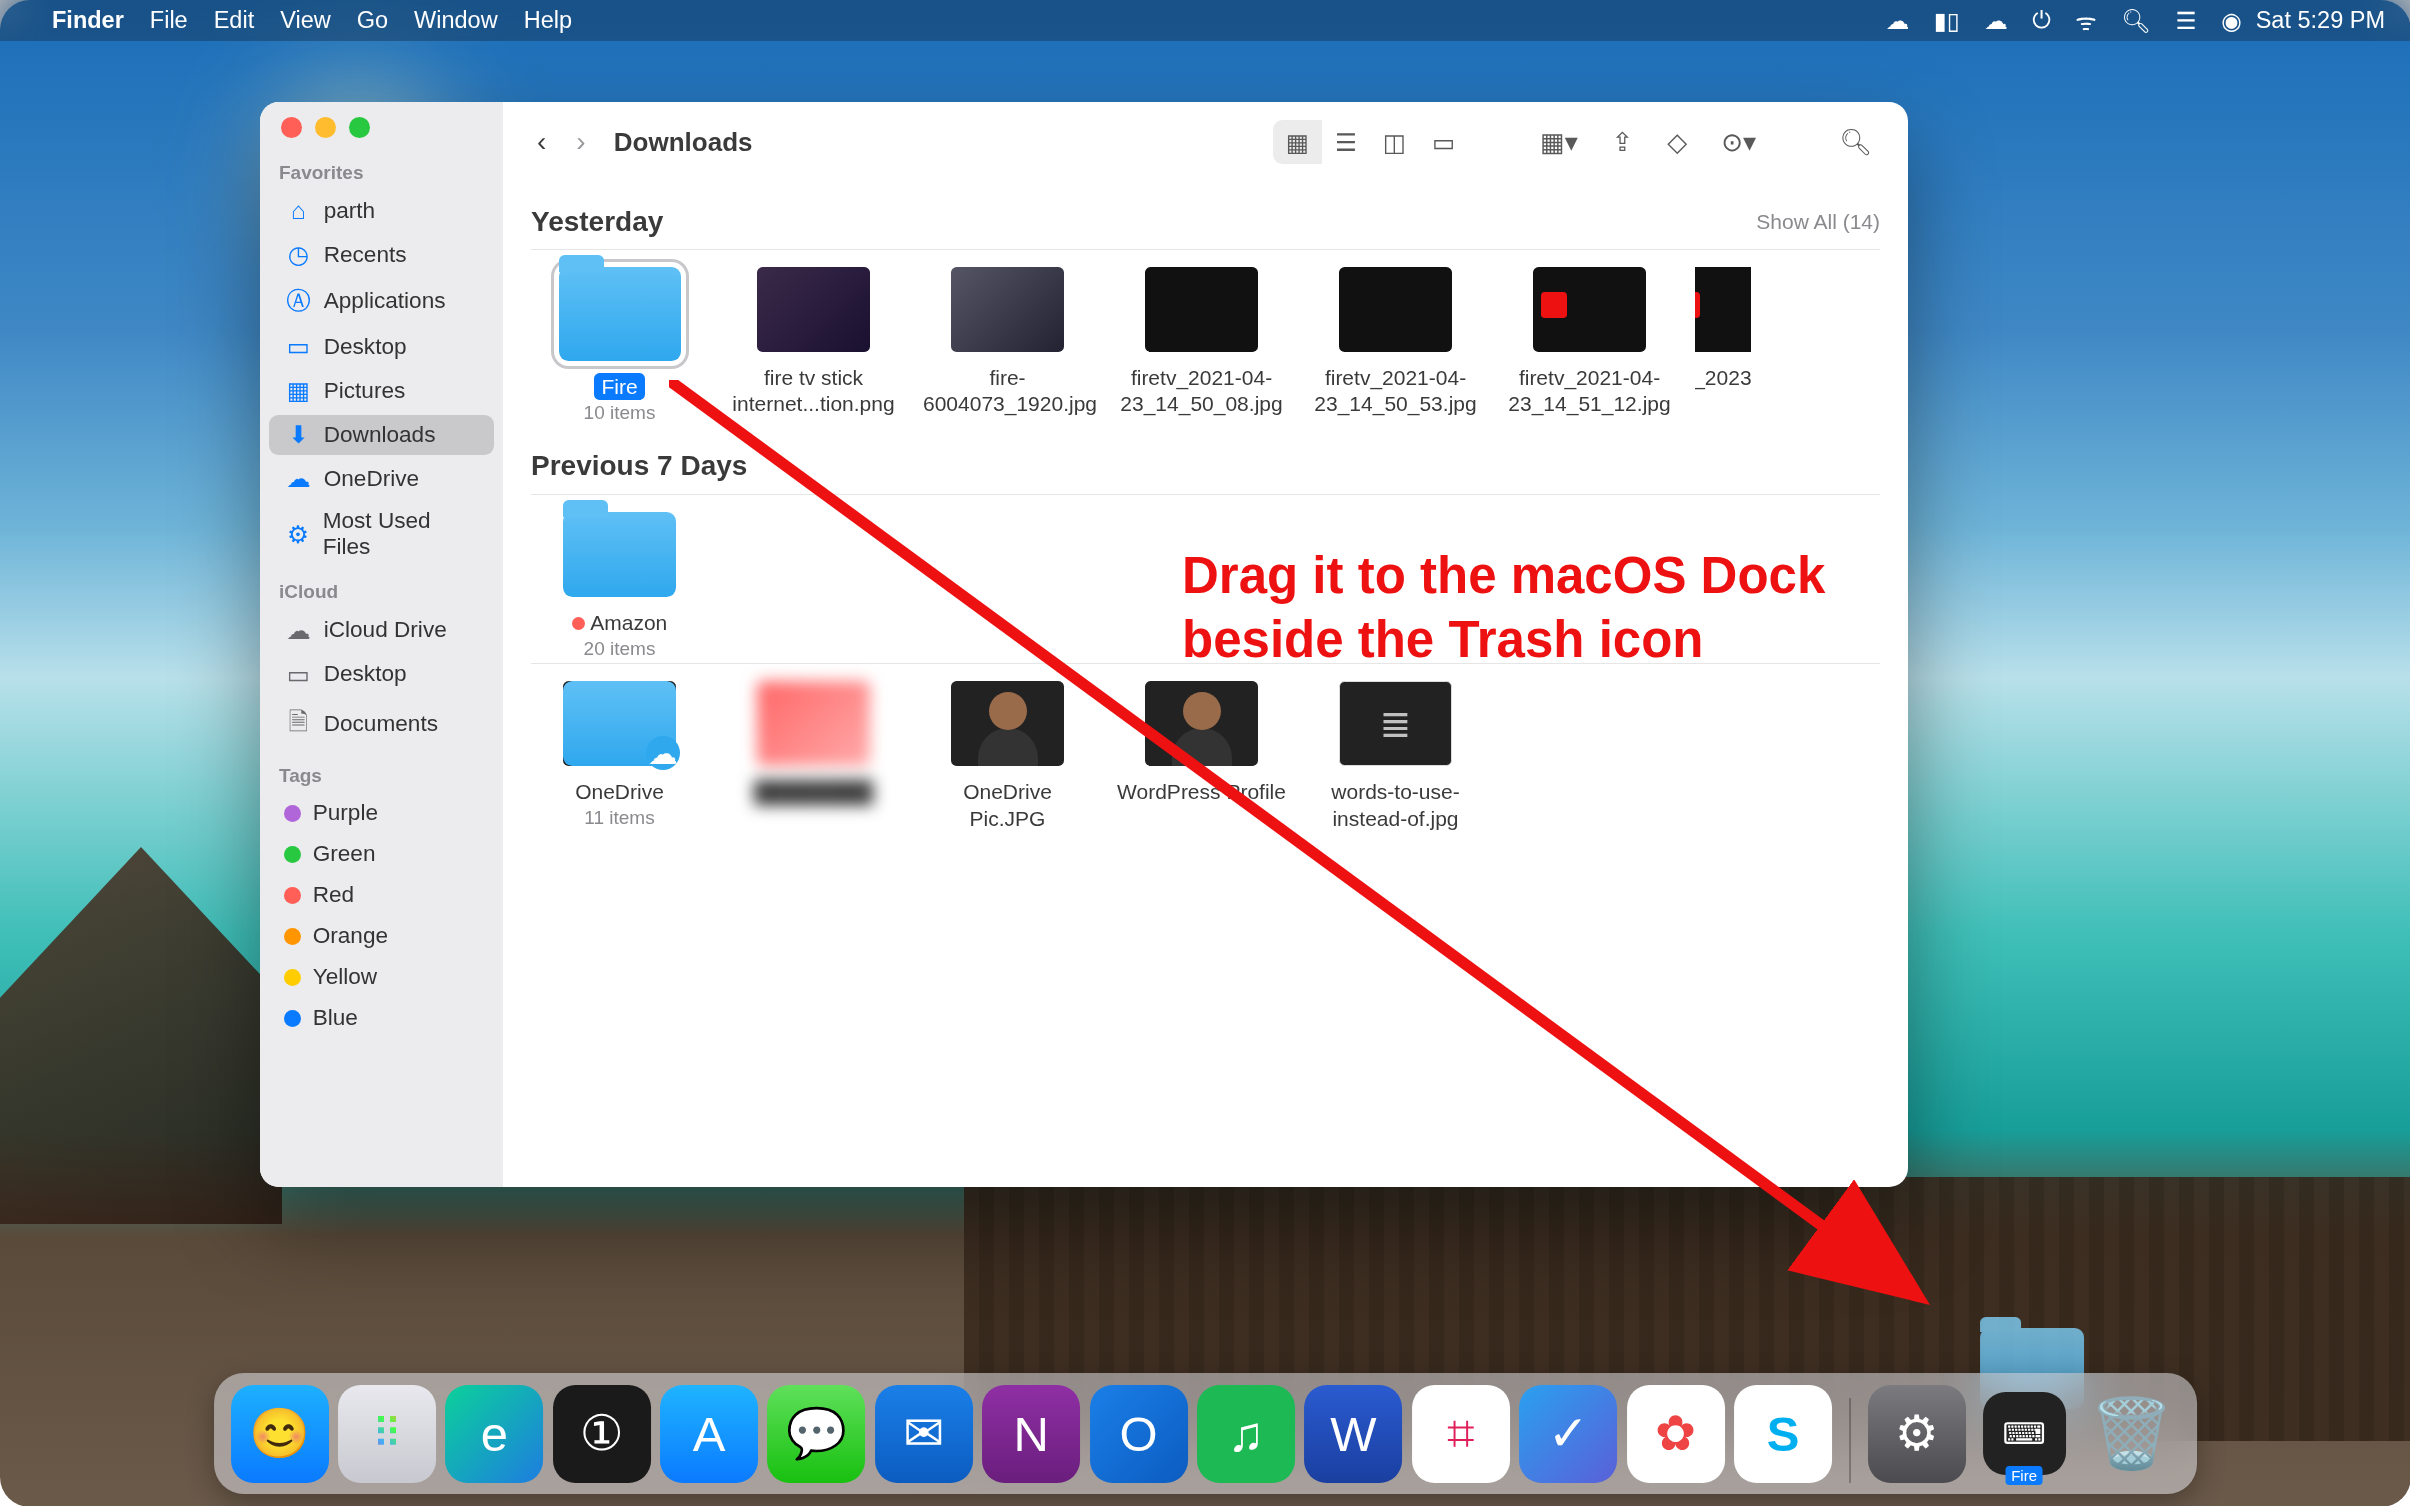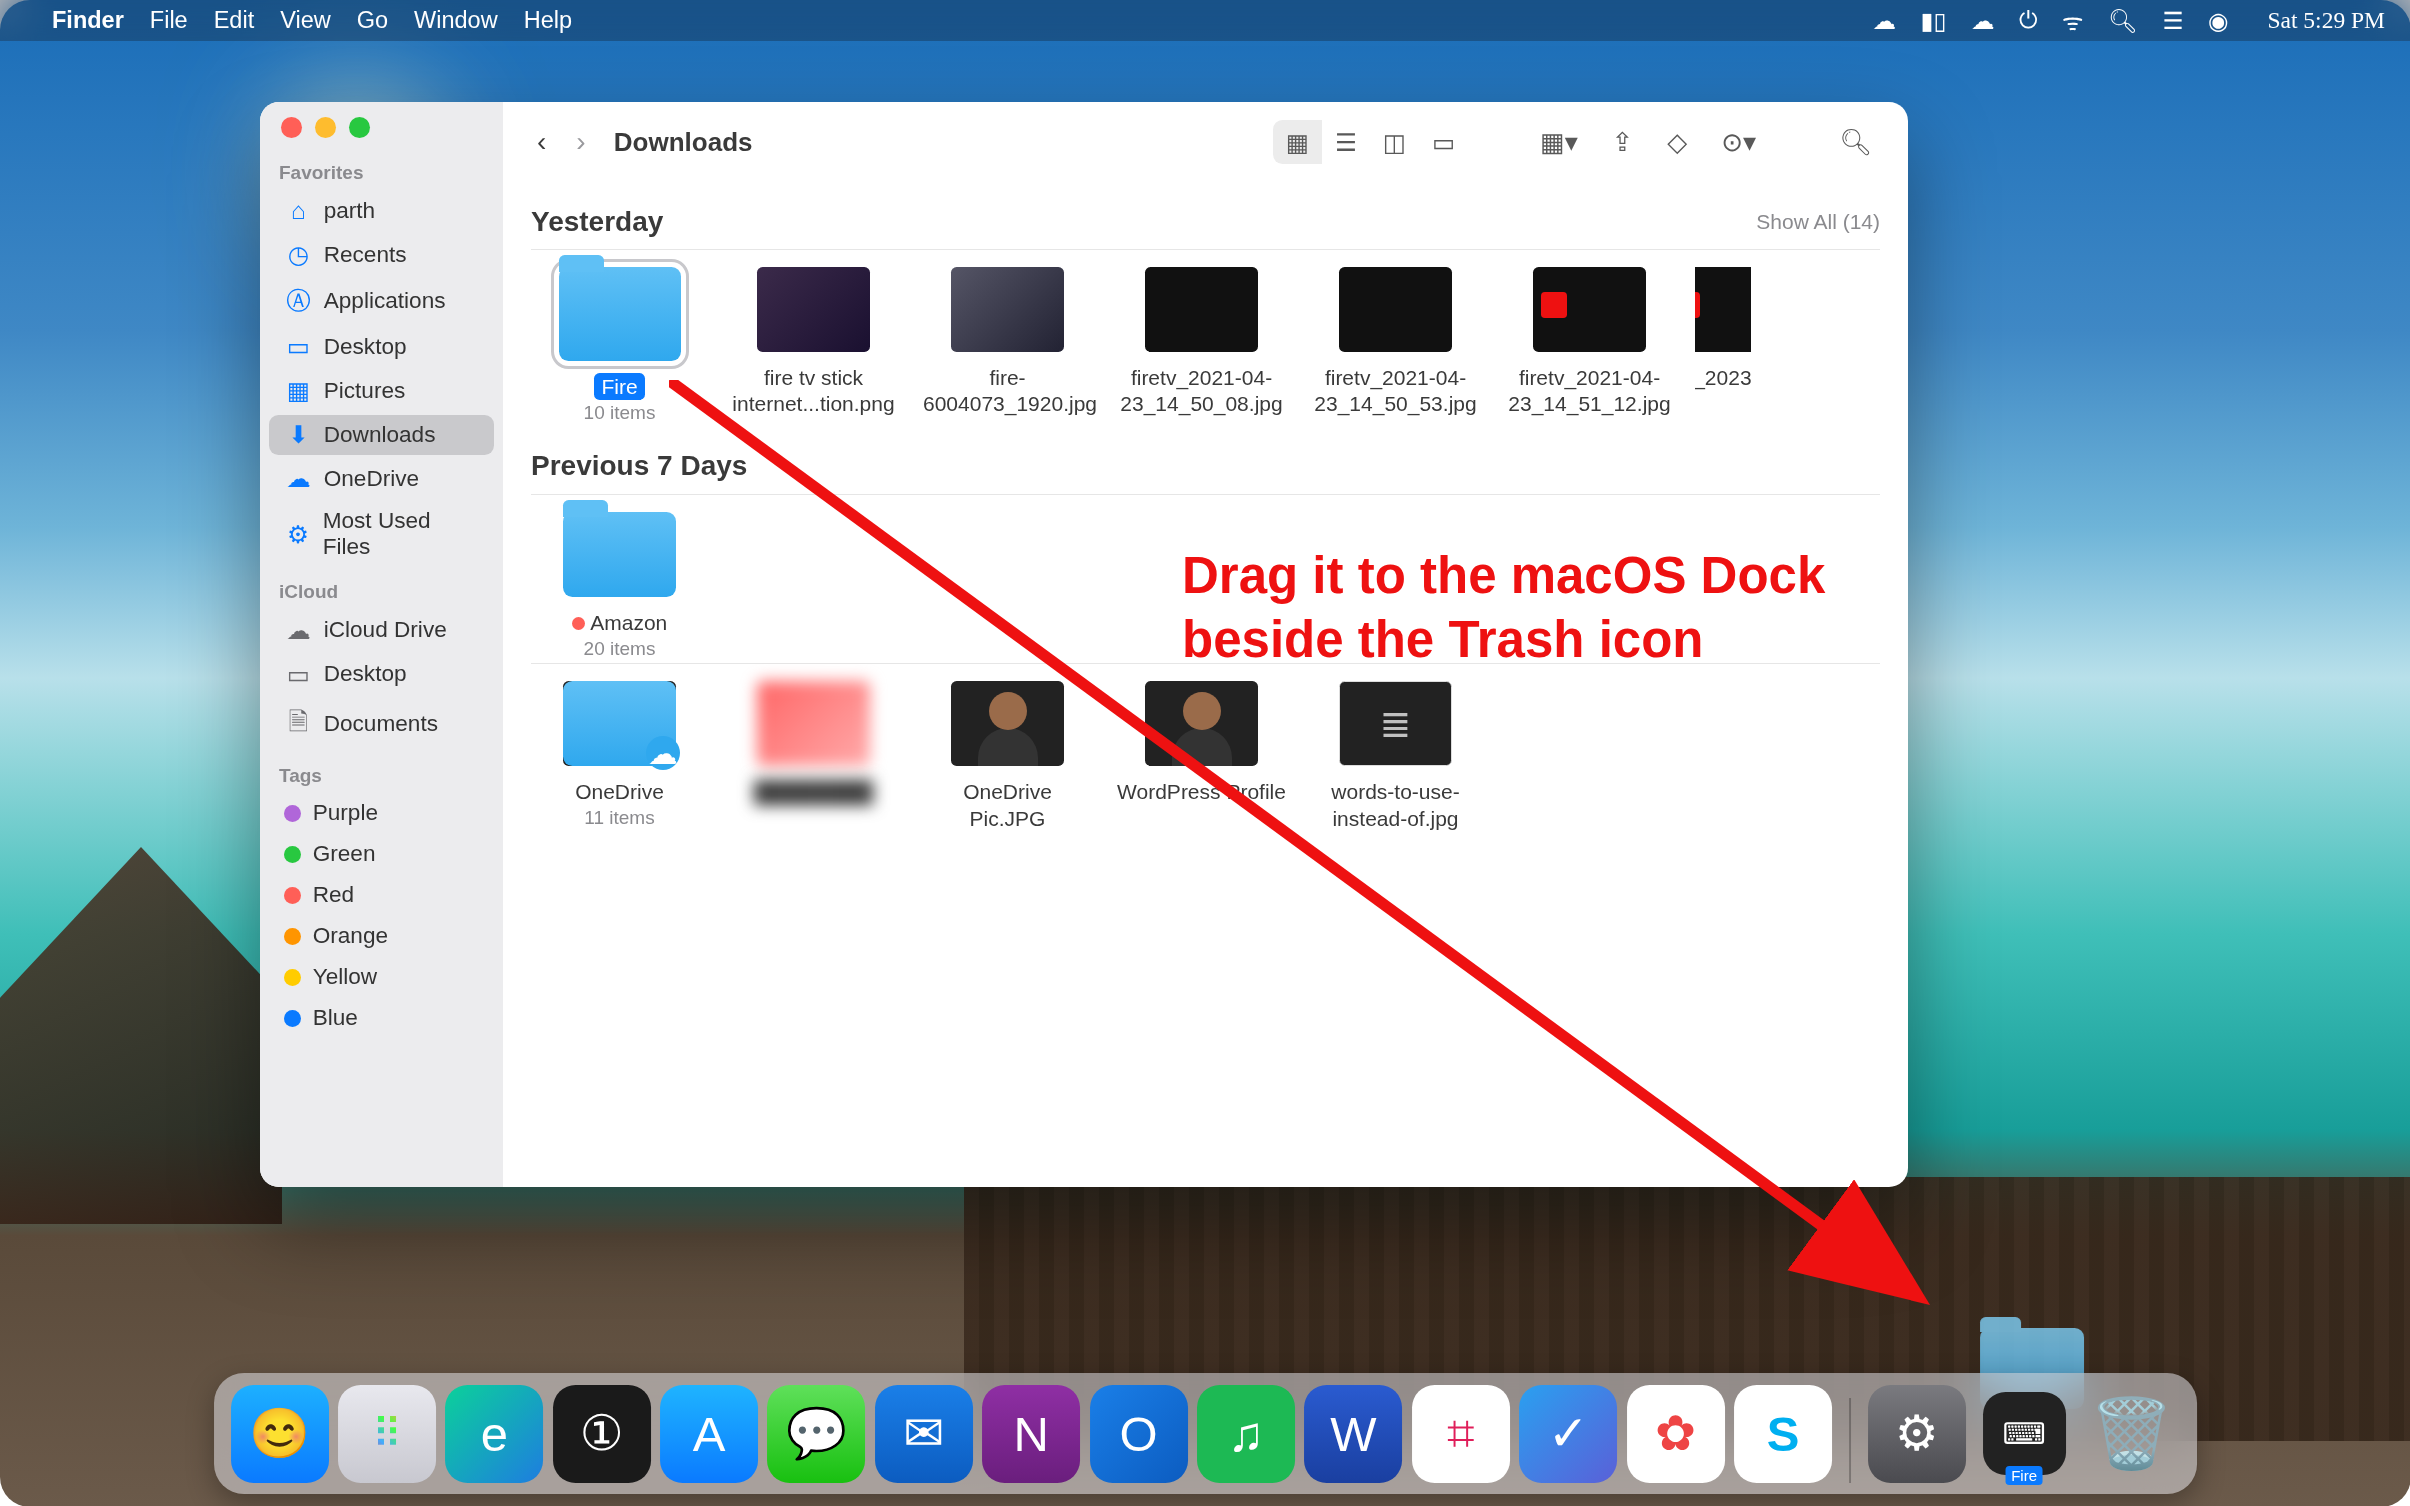--- a/index.html
+++ b/index.html
@@ -20,21 +20,21 @@
 .menubar {
   position: absolute; top:0; left:0; right:0; height:41px;
   background: rgba(20,20,25,.3); backdrop-filter: blur(19px);
   display:flex; align-items:center; padding:0 26px; color:#fff; font-size:23.5px; font-weight:400;
 }
 .menubar .apple { font-size:28px; margin-right:26px; }
 .menubar .appname { font-weight:700; margin-right:26px; }
 .menubar .m-item { margin-right:26px; cursor:default; }
 .menubar .spacer { flex:1; }
 .menubar .ico { margin-left:24.5px; display:inline-flex; align-items:center;}
-.menubar .time { margin-left:39px;font-family:Liberation Serif, serif; }
+.menubar .time { margin-left:14px; }
 
 
 .window {
   position:absolute; left:260px; top:102px; width:1648px; height:1085px;
   background:#fff; border-radius:19px; box-shadow:0 38px 85px rgba(0,0,0,.4);
   display:flex; overflow:hidden;
 }
 .sidebar {
   width:243px; background:#ececee; padding:15px 0 4px; font-size:22.6px; color:#333;
   display:flex; flex-direction:column;

